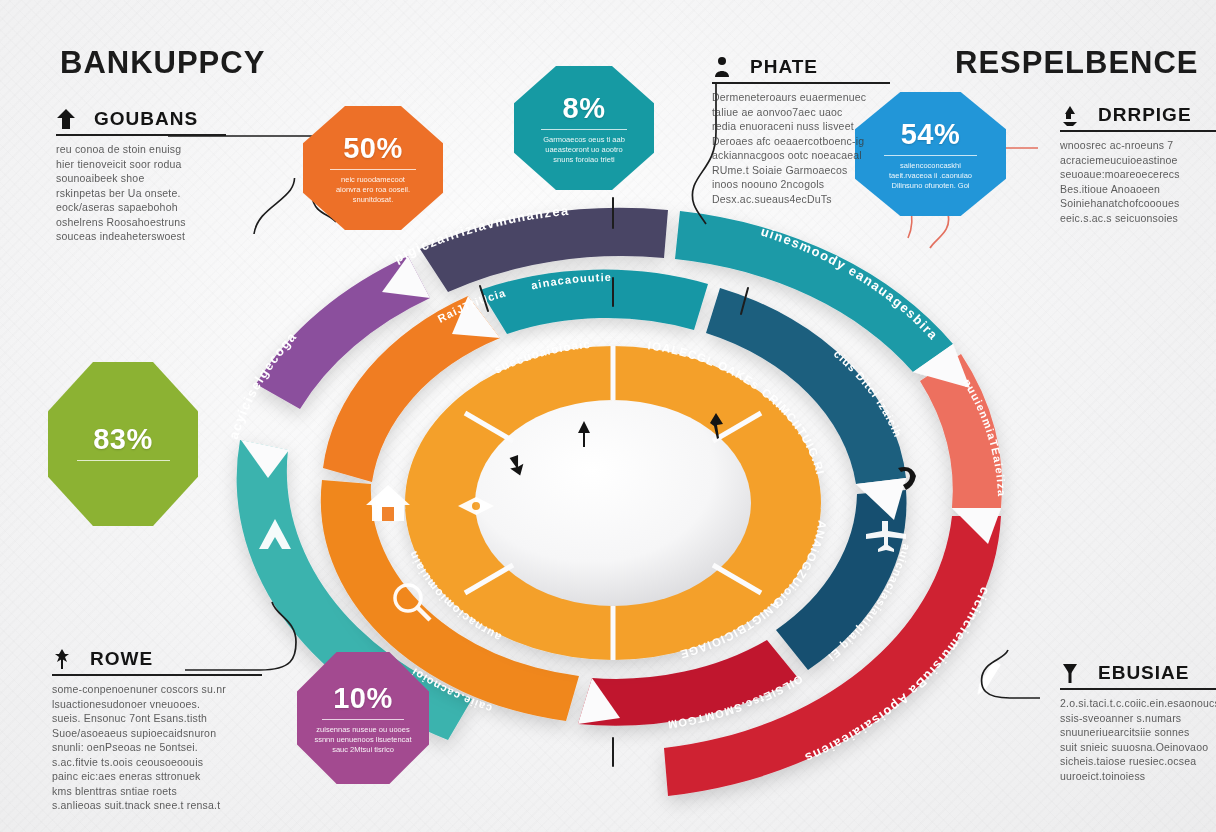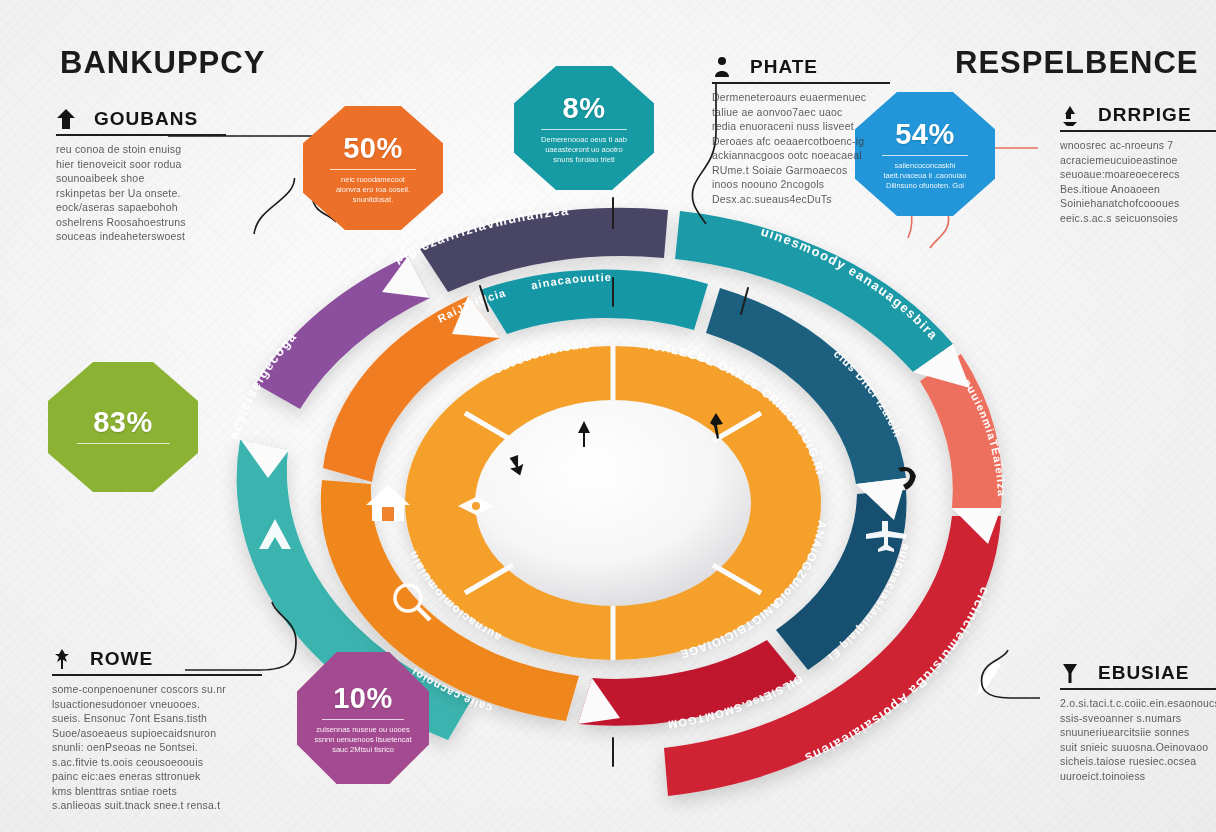--- a/index.html
+++ b/index.html
@@ -305,37 +305,37 @@
       <div>neic  ruoodamecoot</div>
       <div>aionvra  ero roa ooseil.</div>
       <div>snunitdosat.</div>
     </div>
   </div>
 
   <div class="octa" style="left:514px;top:66px;width:140px;height:124px;background:#169aa3;">
     <div class="pct">8%</div>
     <div class="sep"></div>
     <div class="sub">
-      <div>Demerenooac  oeus  ti aab</div>
+      <div>Garmoaecos  oeus  ti aab</div>
       <div>uaeasteoront  uo  aootro</div>
       <div>snuns  foroiao  trieti</div>
     </div>
   </div>
 
-  <div class="octa" style="left:855px;top:92px;width:140px;height:124px;background:#2296d8;">
+  <div class="octa" style="left:855px;top:92px;width:151px;height:124px;background:#2296d8;">
     <div class="pct">54%</div>
     <div class="sep"></div>
     <div class="sub">
       <div>saiiencoconcaskhi</div>
       <div>taeit.rvaceoa  ii .caonuiao</div>
       <div>Dilinsuno ofunoten. Goi</div>
     </div>
   </div>
 
-  <div class="octa" style="left:48px;top:362px;width:150px;height:130px;background:#8cb233;">
+  <div class="octa" style="left:48px;top:362px;width:150px;height:164px;background:#8cb233;">
     <div class="pct">83%</div>
     <div class="sep"></div>
   </div>
 
   <div class="octa" style="left:297px;top:652px;width:132px;height:132px;background:#a34a90;">
     <div class="pct">10%</div>
     <div class="sep"></div>
     <div class="sub">
       <div>zuisennas   nuseue  ou uooes</div>
       <div>ssnnn  uenuenoos lisuetencat</div>

